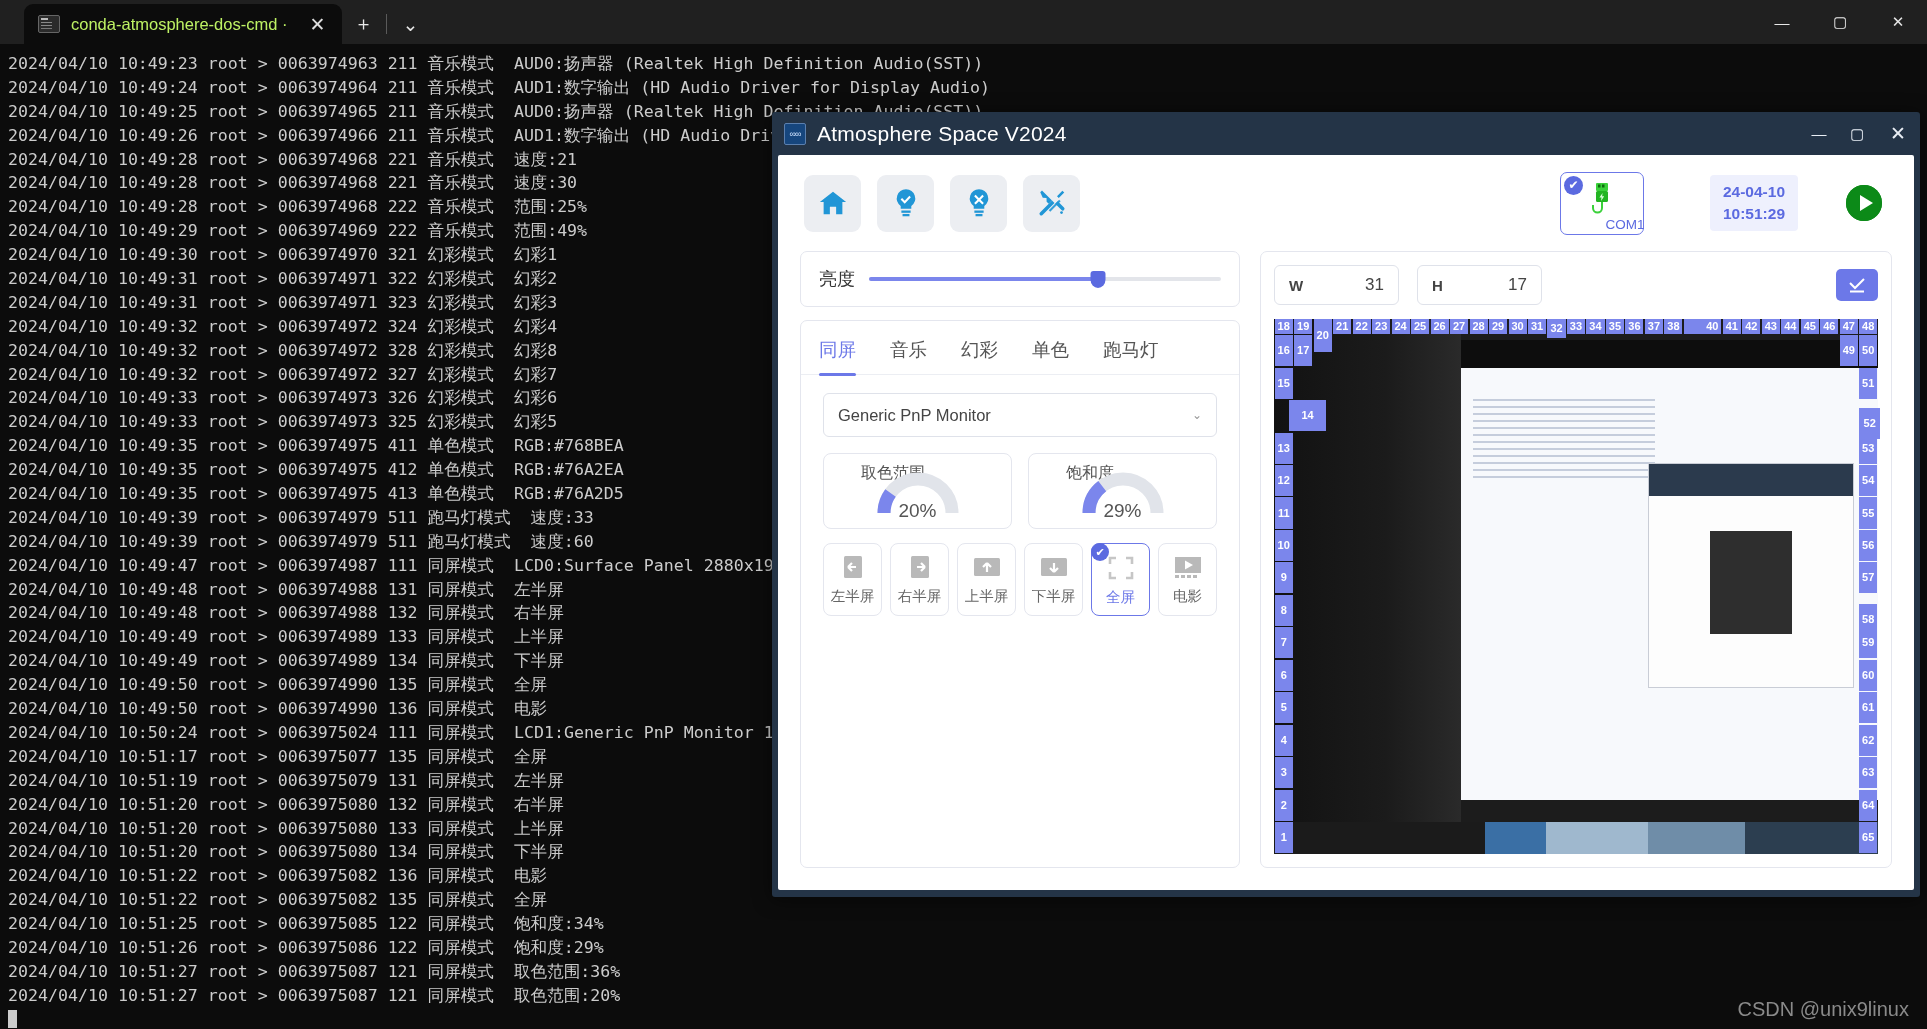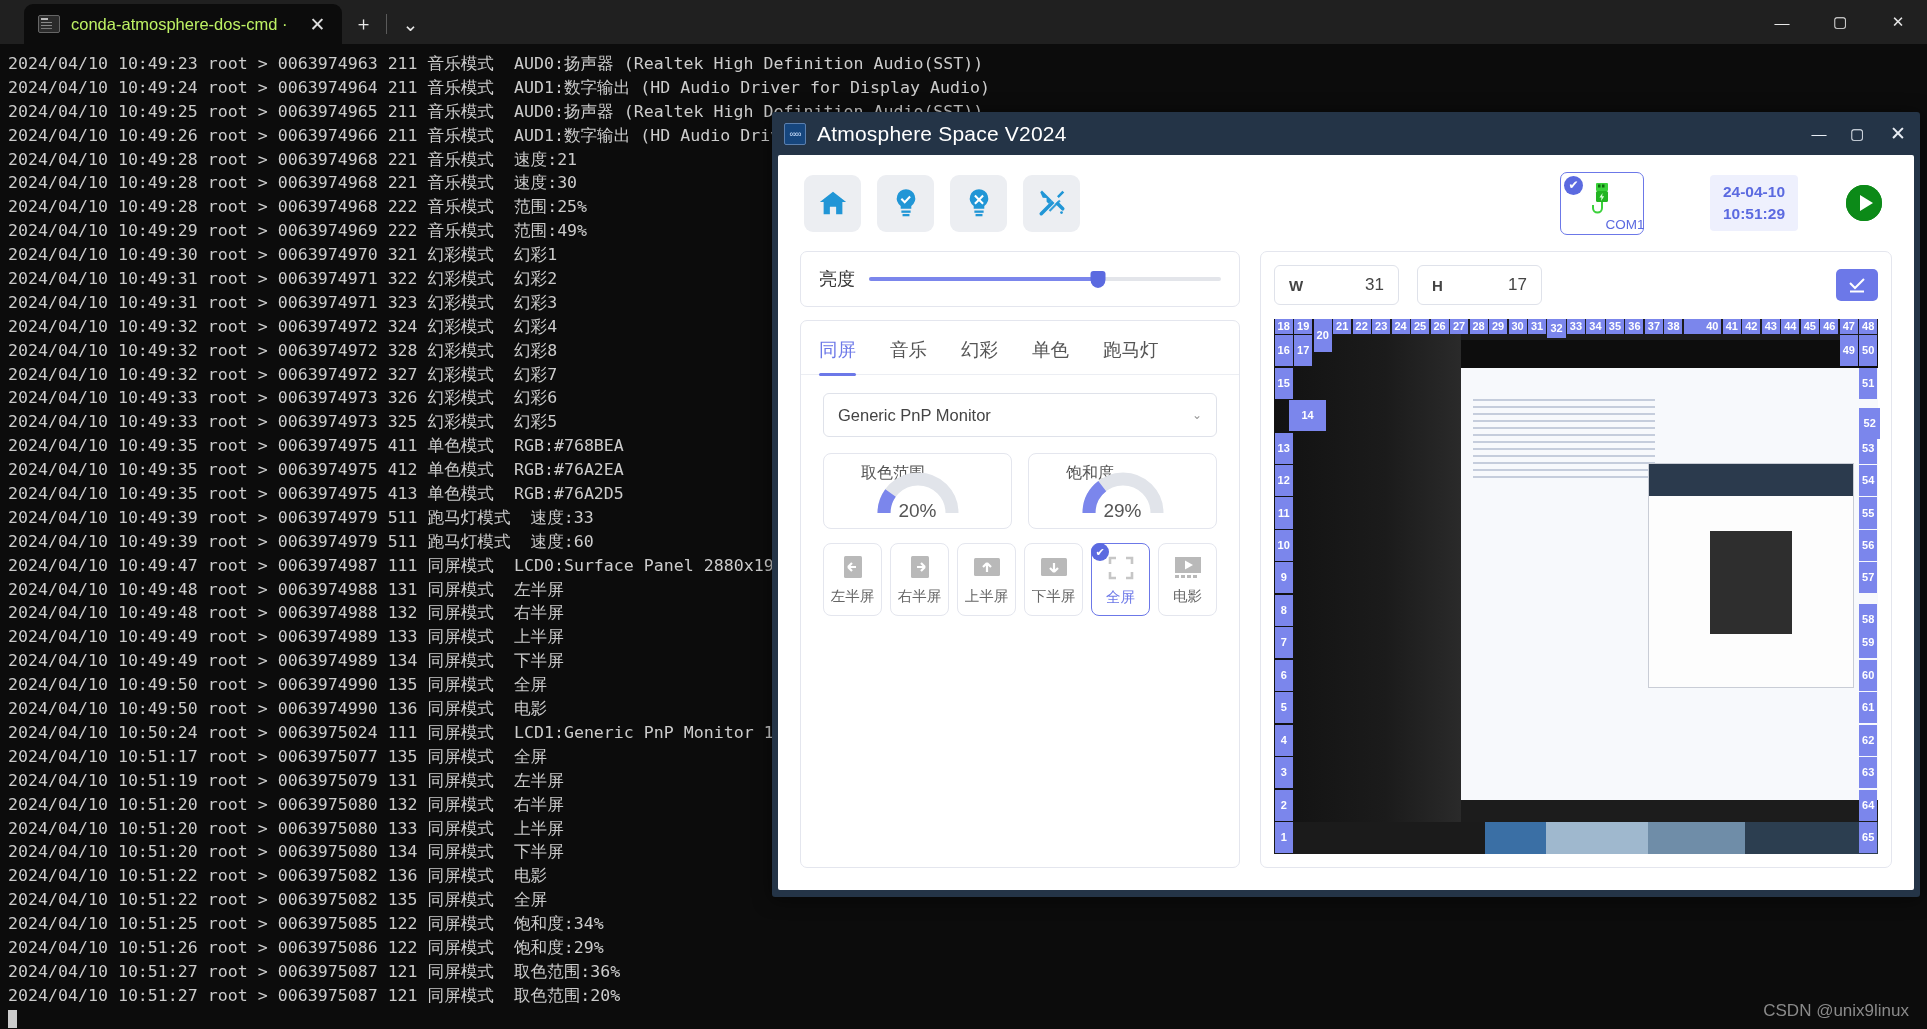--- a/index.html
+++ b/index.html
@@ -516,14 +516,14 @@
                 <span class="led" style="left: 585.216px; top: 470.75px; width: 18.0839px; height: 31.075px;">64</span>
                 <span class="led" style="left: 585.216px; top: 503.225px; width: 18.0839px; height: 31.075px;">65</span>
               </div>
           </div>
         </div>
 
       </div>
     </div>
   </div>
 
-  <div style="position:absolute;right:18px;bottom:8px;color:#8a8a8a;font-size:17px;">CSDN @unix9linux</div>
+  <div style="position:absolute;right:18px;bottom:8px;color:#8a8a8a;font-size:20px;">CSDN @unix9linux</div>
 </div>
 
 </body></html>

